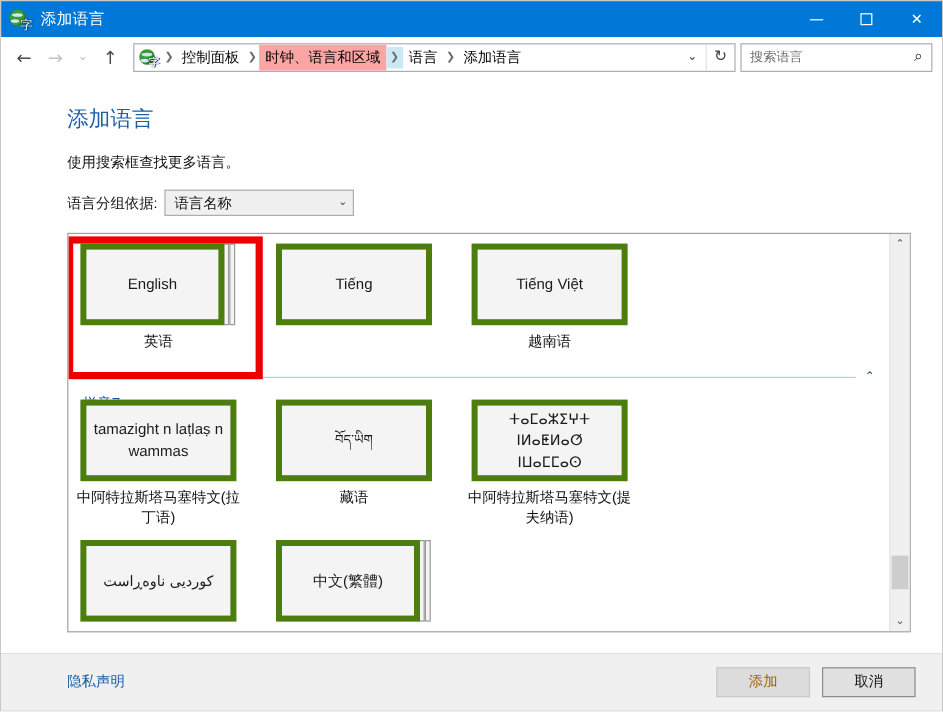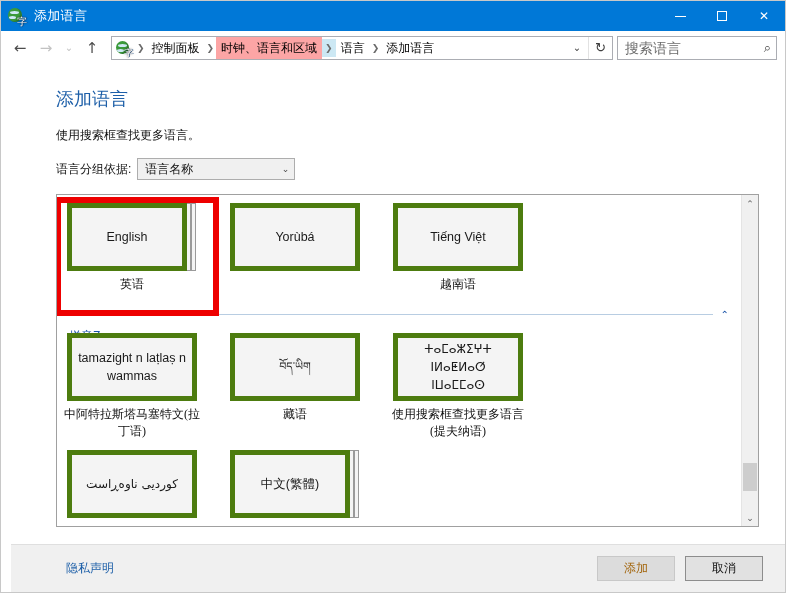--- a/index.html
+++ b/index.html
@@ -165,21 +165,21 @@
   .searchbox {
     width: 160px; height: 24px;
     border: 1px solid #abadb3;
     background: #ffffff;
     display: flex; align-items: center;
     flex: 0 0 auto;
   }
   .searchbox input {
     border: 0; outline: 0;
     flex: 1 1 auto;
-    font-size: 14px;
+    font-size: 11px;
     padding: 0 4px 0 7px;
     color: #be185d;
     font-family: "Liberation Sans", sans-serif;
     min-width: 0;
     background: transparent;
   }
   .searchbox input::placeholder { color: #6d6d6d; }
   .search-glyph {
     width: 24px;
     text-align: center;
@@ -278,21 +278,20 @@
   }
   .stack-l1 { left: 119px; z-index: 2; }
   .stack-l2 { left: 124px; z-index: 1; }
   .tilelabel {
     font-size: 12px;
     color: #111;
     margin-top: 5px;
     text-align: center;
     line-height: 17px;
     width: 136px;
-    font-family: Liberation Serif, serif;
   }
   .rtl { direction: rtl; font-family: "DejaVu Sans", sans-serif; }
   .script { font-family: "DejaVu Sans", sans-serif; }
 
   .grouphdr {
     display: flex;
     align-items: center;
     margin: 12px 12px 0 2px;
     height: 18px;
   }
@@ -352,21 +351,20 @@
 
   
   .footer {
     flex: 0 0 auto;
     height: 48px;
     background: #f0f0f0;
     border-top: 1px solid #dfdfdf;
     display: flex;
     align-items: center;
     padding: 0 22px 0 55px;
-    margin-left: 10px;
   }
   .privacy {
     color: #1d5fa8;
     font-size: 12px;
     text-decoration: none;
     flex: 1 1 auto;
   }
   .btn {
     width: 78px; height: 25px;
     font-size: 12px;
@@ -459,21 +457,21 @@
             <div class="tilebox-wrap">
               <div class="stack-l2"></div>
               <div class="stack-l1"></div>
               <div class="tilebox stacked">English</div>
             </div>
             <div class="tilelabel">英语</div>
           </div>
 
           <div class="tilecell">
             <div class="tilebox-wrap">
-              <div class="tilebox">Yorùbá</div>
+              <div class="tilebox">Tiếng</div>
             </div>
           </div>
 
           <div class="tilecell">
             <div class="tilebox-wrap">
               <div class="tilebox">Tiếng Việt</div>
             </div>
             <div class="tilelabel">越南语</div>
           </div>
         </div>
@@ -496,21 +494,21 @@
             <div class="tilebox-wrap">
               <div class="tilebox script" style="font-size:11px;">བོད་ཡིག</div>
             </div>
             <div class="tilelabel">藏语</div>
           </div>
 
           <div class="tilecell">
             <div class="tilebox-wrap">
               <div class="tilebox script" style="font-size:12px;">ⵜⴰⵎⴰⵣⵉⵖⵜ ⵏⵍⴰⵟⵍⴰⵚ ⵏⵡⴰⵎⵎⴰⵙ</div>
             </div>
-            <div class="tilelabel">使用搜索框查找更多语言(提夫纳语)</div>
+            <div class="tilelabel">中阿特拉斯塔马塞特文(提夫纳语)</div>
           </div>
         </div>
 
         <div class="tilerow" style="margin-top:10px;">
           <div class="tilecell">
             <div class="tilebox-wrap">
               <div class="tilebox rtl" style="font-size:12px;">کوردیی ناوەڕاست</div>
             </div>
           </div>
 

